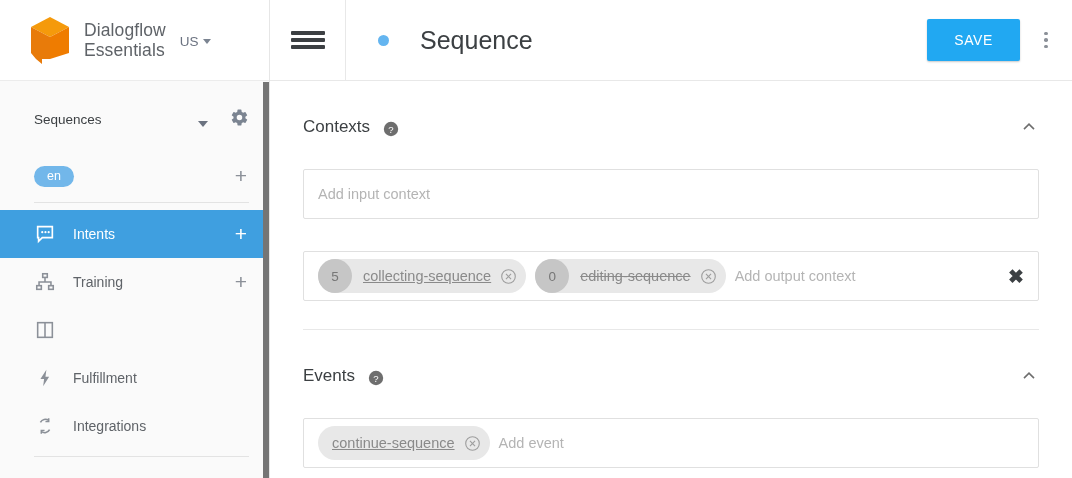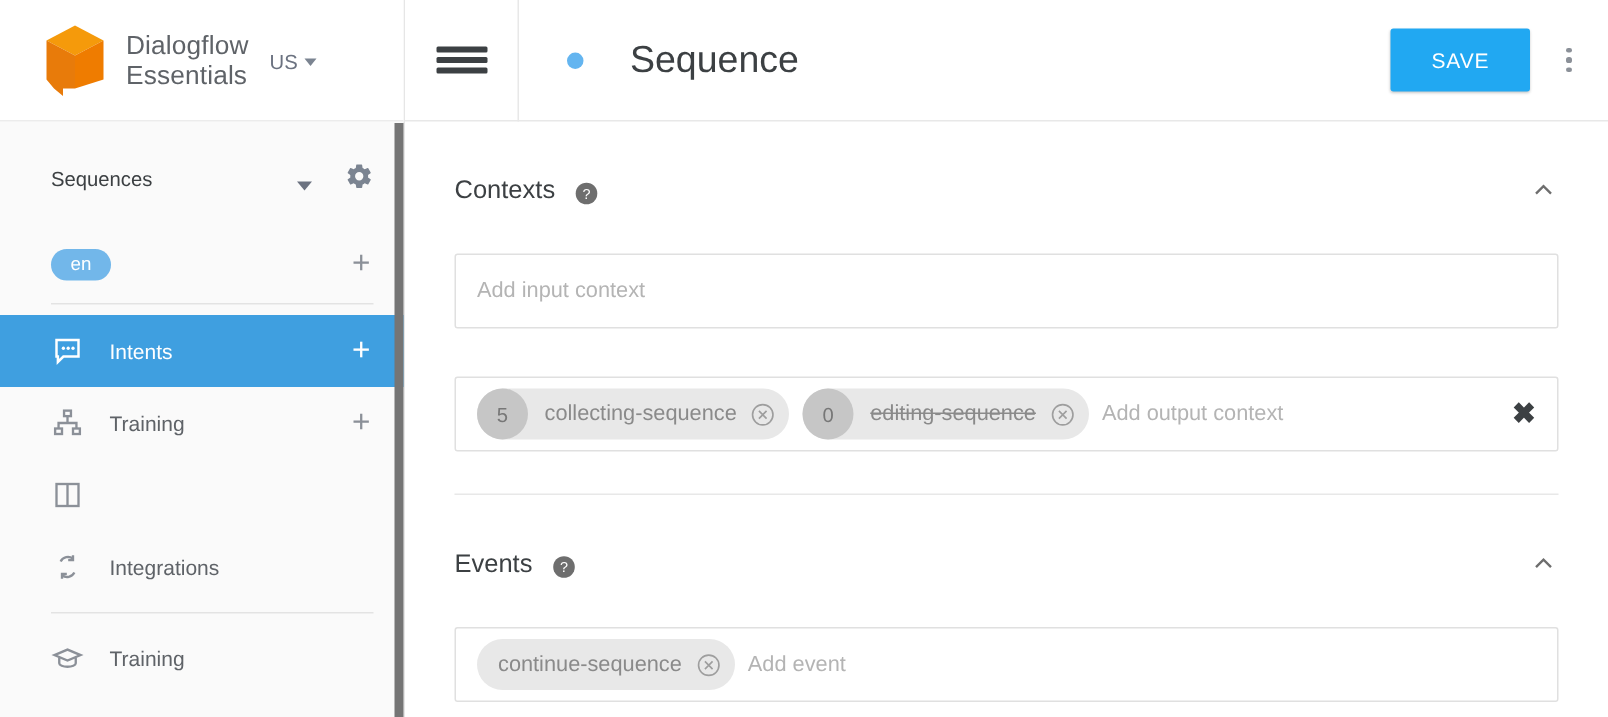--- a/index.html
+++ b/index.html
@@ -134,21 +134,21 @@
     display: inline-flex; align-items: center; height: 34px;
     background: #e8e8e8; border-radius: 17px; margin-right: 9px;
     padding-right: 9px; flex: none;
   }
   .chip.no-badge { padding-left: 14px; }
   .chip-badge {
     width: 34px; height: 34px; border-radius: 50%; background: #c6c6c6;
     color: #777; font-size: 13.5px; display: flex;
     align-items: center; justify-content: center; flex: none;
   }
-  .chip-label { font-size: 14.5px; color: #8a8a8a; padding: 0 9px 0 11px; }
+  .chip-label { font-size: 14.5px; color: #8a8a8a; padding: 0 9px 0 11px; text-decoration: underline; }
   .chip.no-badge .chip-label { padding-left: 0; }
   .chip-label.struck { text-decoration: line-through; color: #8a8a8a; }
   .chip-x { width: 17px; height: 17px; flex: none; }
   .clear-x {
     margin-left: auto; font-size: 19px; color: #3c4043;
     font-weight: bold; cursor: pointer; padding-left: 10px;
   }
   .hr { height: 1px; background: #e8e8e8; margin-top: 28px; }
 </style>
 </head>
@@ -214,20 +214,26 @@
 
       <div class="nav-item">
         <svg class="nav-ico" viewBox="0 0 24 24">
           <g fill="none" stroke="#8b9098" stroke-width="1.7">
             <rect x="4" y="4" width="16" height="16"></rect>
               <path d="M12 4v16"></path>
           </g>
         </svg>
       </div>
 
+      <div class="nav-item">
+        <svg class="nav-ico" viewBox="0 0 24 24">
+          <path fill="#8b9098" d="M13.5 3L7 13h4l-1 8 6.5-10.5H12.5z"></path>
+        </svg>
+        <span class="nav-label">Fulfillment</span>
+      </div>
 
       <div class="nav-item">
         <svg class="nav-ico" viewBox="0 0 24 24">
           <g fill="none" stroke="#8b9098" stroke-width="1.7">
             <path d="M7 8a6 6 0 019-2"></path>
               <path d="M17 16a6 6 0 01-9 2"></path>
             <path d="M16 3.5V7h-3.5M8 20.5V17h3.5"></path>
           </g>
         </svg>
         <span class="nav-label">Integrations</span>

